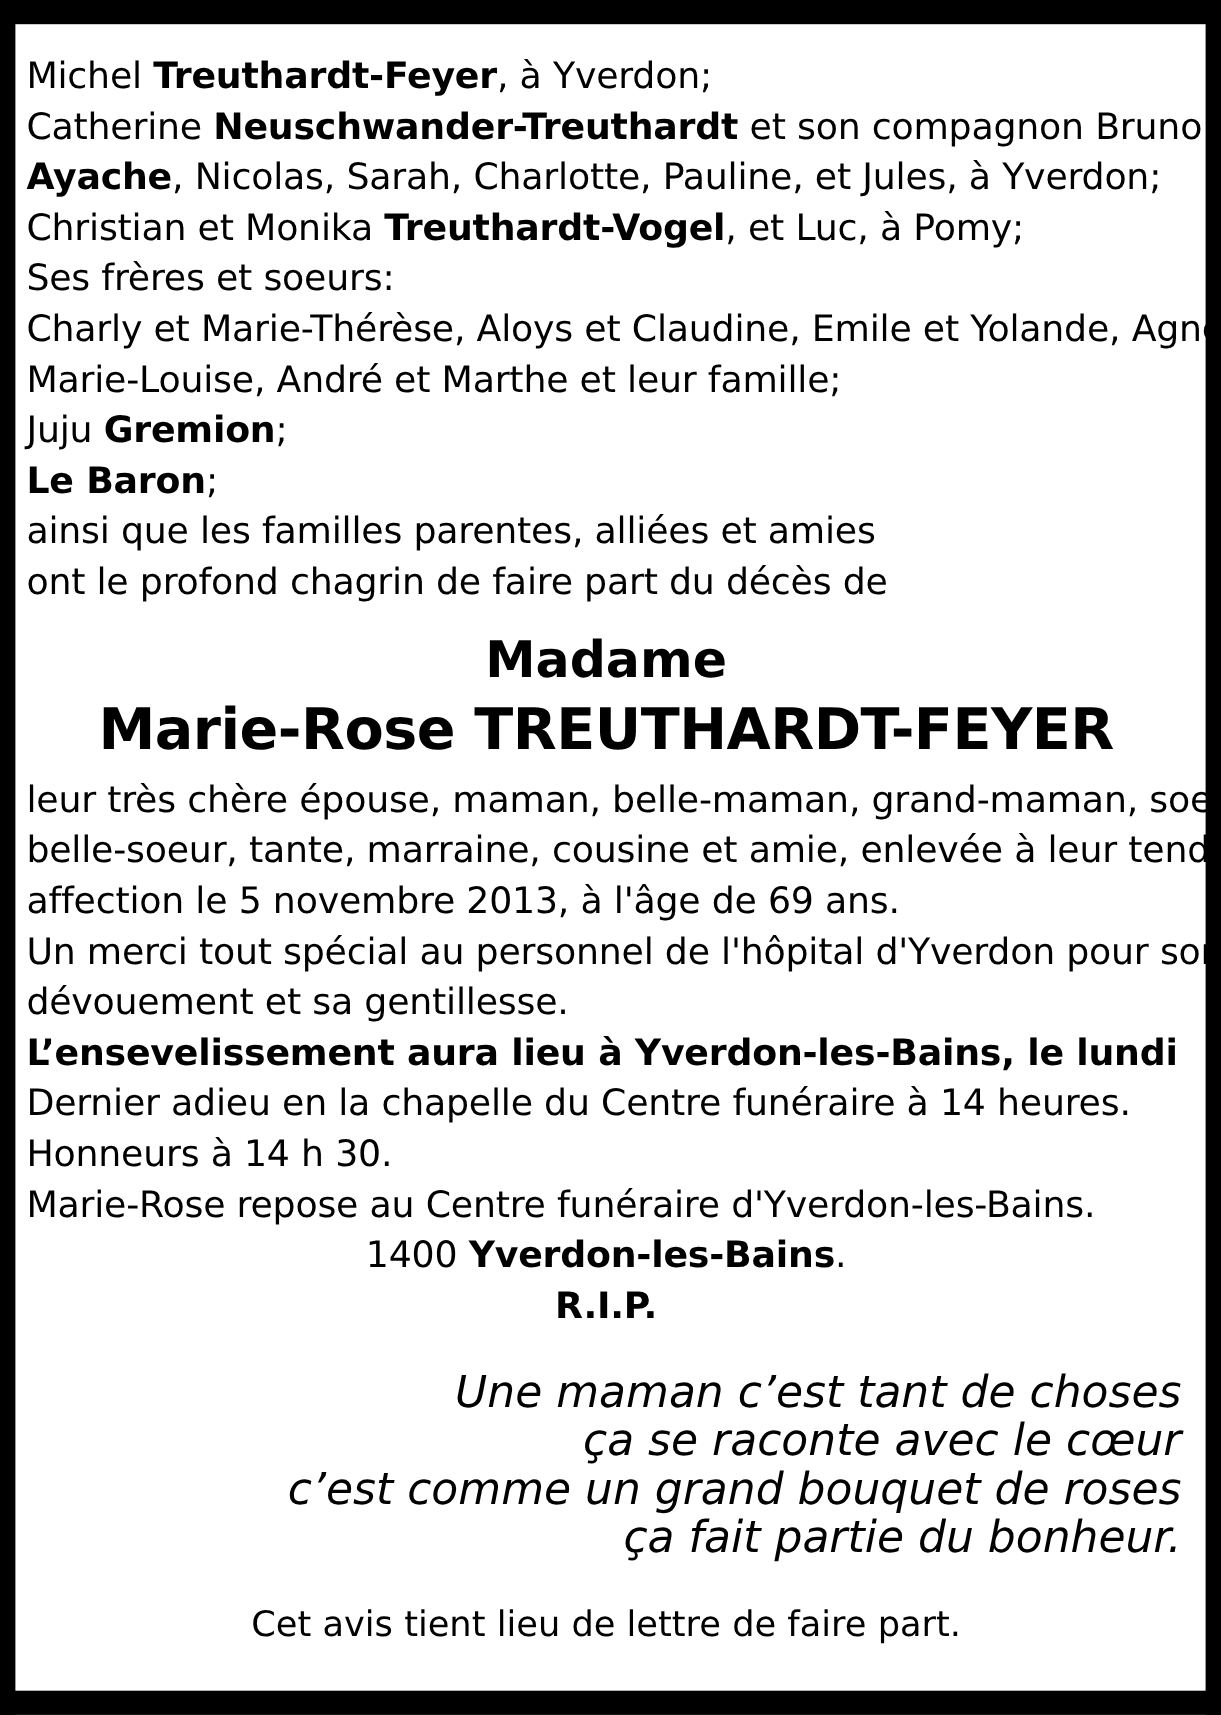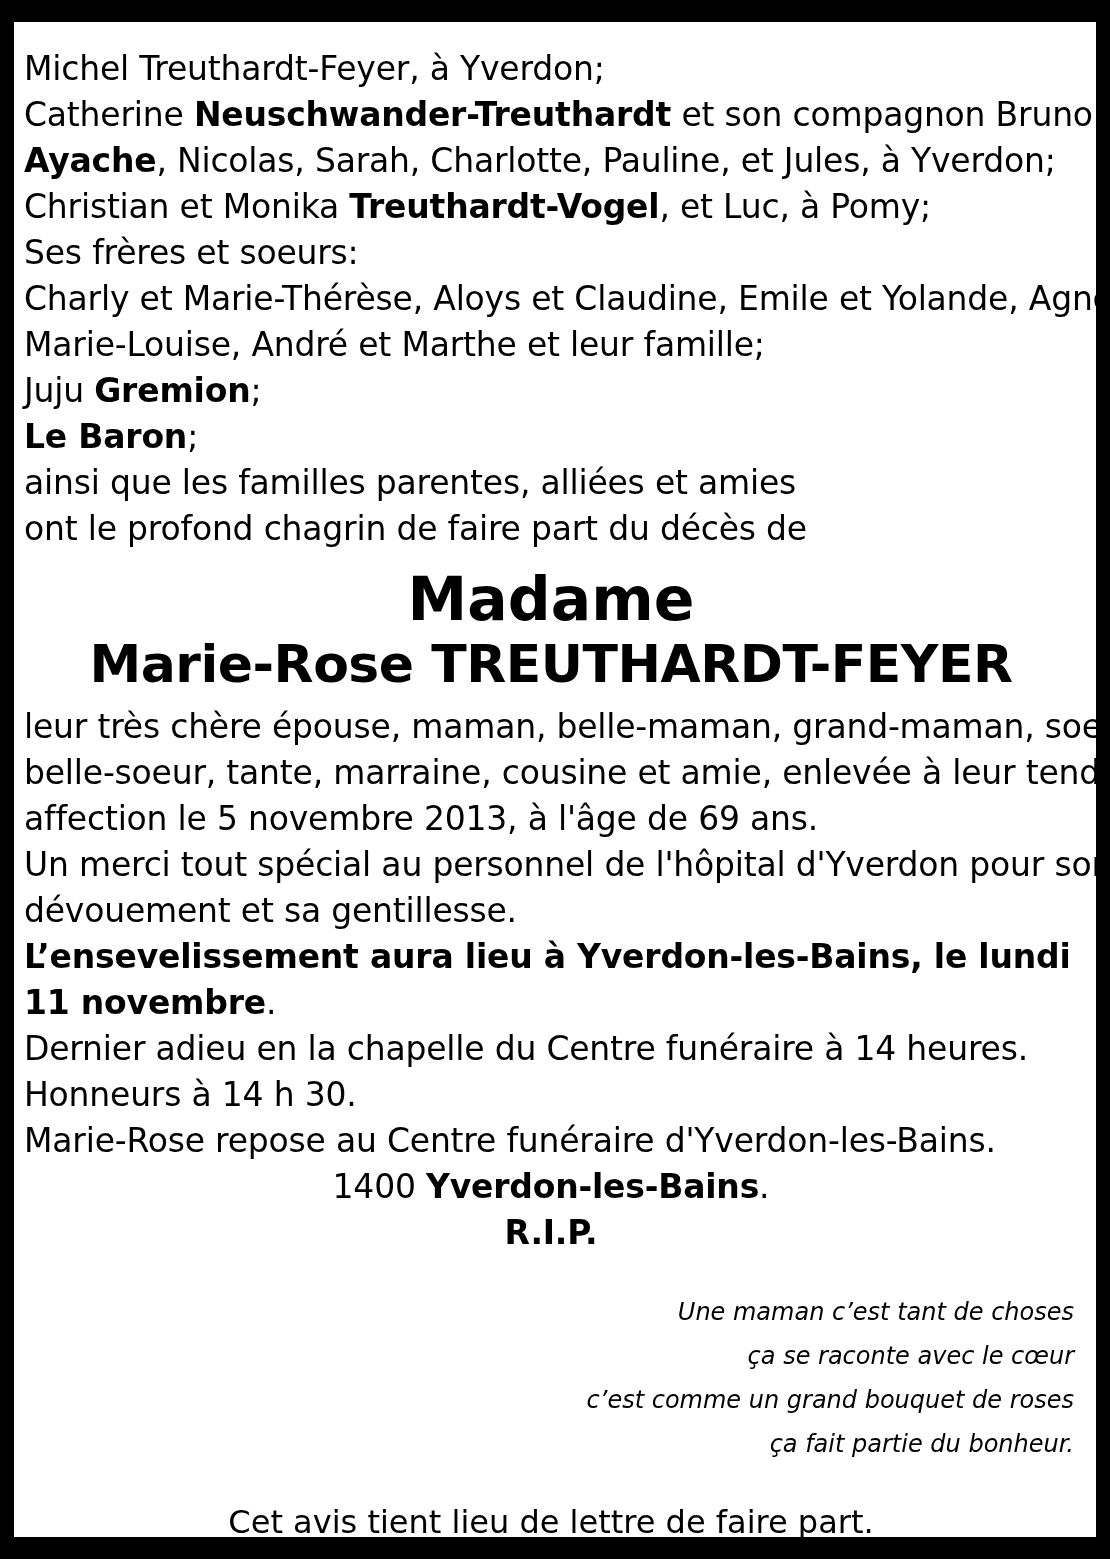--- a/index.html
+++ b/index.html
@@ -64,38 +64,38 @@
   }
   b, .b {
     font-weight: bold;
   }
   .name-block {
     text-align: center;
     margin-top: 16px;
     margin-bottom: 6px;
   }
   .madame {
-    font-size: 60px;
+    font-size: 46px;
     line-height: 62px;
     font-weight: bold;
     letter-spacing: 0px;
   }
   .fullname {
     font-size: 52px;
     line-height: 68px;
     font-weight: bold;
     letter-spacing: -0.5px;
   }
   .center {
     text-align: center;
   }
   .poem {
     text-align: right;
     font-style: italic;
-    font-size: 24px;
+    font-size: 40px;
     line-height: 44px;
     margin-top: 34px;
     padding-right: 4px;
   }
   .closing {
     text-align: center;
     font-size: 32px;
     line-height: 44px;
     margin-top: 34px;
   }
@@ -105,21 +105,21 @@
 
 <div class="page">
   <div class="border-top"></div>
   <div class="border-bottom"></div>
   <div class="border-left"></div>
   <div class="border-right"></div>
 
   <div class="content">
 
     <div id="survivors">
-        <div class="line"><span>Michel </span><span style="font-weight: normal;">Treuthardt-Feyer</span><span>, à Yverdon;</span></div>
+        <div class="line"><span>Michel </span><span style="font-weight: bold;">Treuthardt-Feyer</span><span>, à Yverdon;</span></div>
         <div class="line"><span>Catherine </span><span style="font-weight: bold;">Neuschwander-Treuthardt</span><span> et son compagnon Bruno</span></div>
         <div class="line"><span style="font-weight: bold;">Ayache</span><span>, Nicolas, Sarah, Charlotte, Pauline, et Jules, à Yverdon;</span></div>
         <div class="line"><span>Christian et Monika </span><span style="font-weight: bold; text-align: right;">Treuthardt-Vogel</span><span>, et Luc, à Pomy;</span></div>
         <div class="line"><span>Ses frères et soeurs:</span></div>
         <div class="line"><span>Charly et Marie-Thérèse, Aloys et Claudine, Emile et Yolande, Agnès,</span></div>
         <div class="line"><span>Marie-Louise, André et Marthe et leur famille;</span></div>
         <div class="line"><span>Juju </span><span style="font-weight: bold;">Gremion</span><span>;</span></div>
         <div class="line"><span style="font-weight: bold;">Le Baron</span><span>;</span></div>
         <div class="line"><span>ainsi que les familles parentes, alliées et amies</span></div>
         <div class="line"><span>ont le profond chagrin de faire part du décès de</span></div>
@@ -130,21 +130,20 @@
       <div class="fullname">Marie-Rose TREUTHARDT-FEYER</div>
     </div>
 
     <div id="body">
         <div class="line"><span>leur très chère épouse, maman, belle-maman, grand-maman, soeur,</span></div>
         <div class="line"><span>belle-soeur, tante, marraine, cousine et amie, enlevée à leur tendre</span></div>
         <div class="line"><span>affection le 5 novembre 2013, à l'âge de 69 ans.</span></div>
         <div class="line"><span>Un merci tout spécial au personnel de l'hôpital d'Yverdon pour son</span></div>
         <div class="line"><span>dévouement et sa gentillesse.</span></div>
         <div class="line"><span style="font-weight: bold;">L’ensevelissement aura lieu à Yverdon-les-Bains, le lundi</span></div>
-        <div class="line"><span style="font-weight: bold;">11 novembre</span><span>.</span></div>
         <div class="line"><span>Dernier adieu en la chapelle du Centre funéraire à 14 heures.</span></div>
         <div class="line"><span>Honneurs à 14 h 30.</span></div>
         <div class="line"><span>Marie-Rose repose au Centre funéraire d'Yverdon-les-Bains.</span></div>
       </div>
 
     <div class="line center" id="address"><span>1400 </span><span style="font-weight: bold;">Yverdon-les-Bains</span><span>.</span></div>
 
     <div class="line center b">R.I.P.</div>
 
     <div class="poem" id="poem">

